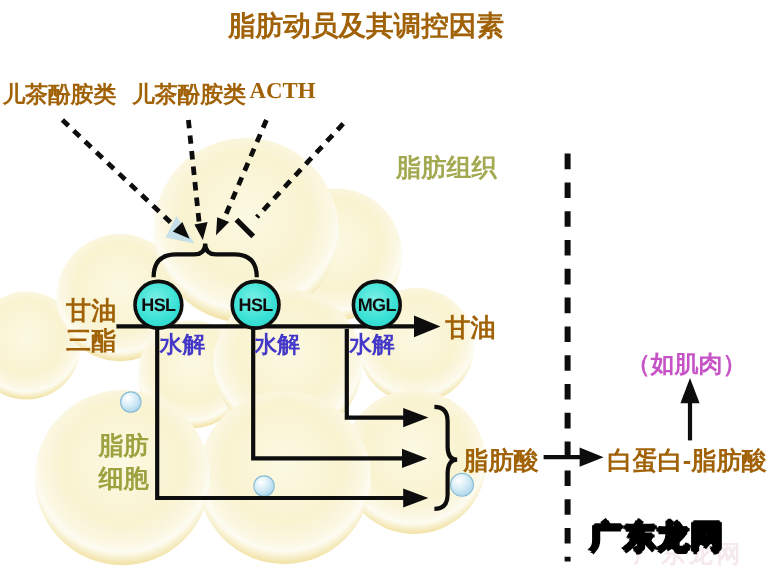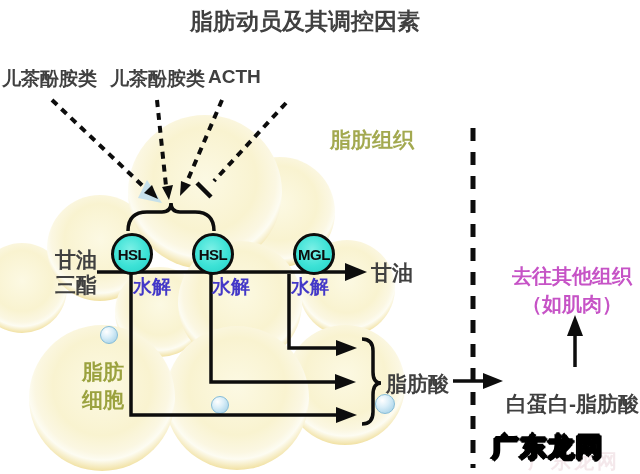--- a/index.html
+++ b/index.html
@@ -19,23 +19,23 @@
     border:1px solid #85bcd8;
   }
   svg.overlay{position:absolute;left:0;top:0;z-index:3;}
   .enzyme{
     position:absolute;width:42px;height:42px;border-radius:50%;z-index:4;
     background:radial-gradient(circle at 45% 38%, #7df0e6 0%, #3ce2d6 55%, #25cfc6 100%);
     border:3px solid #0d0d0d;box-sizing:border-box;
     display:flex;align-items:center;justify-content:center;
     font-size:15px;font-weight:700;color:#0d0d0d;letter-spacing:-0.5px;text-align:center;
   }
-  .lbl{position:absolute;z-index:5;color:#404040;font-weight:700;white-space:nowrap;}
+  .lbl{position:absolute;z-index:5;color:#a16207;font-weight:700;white-space:nowrap;}
   .title{font-size:23px;}
-  .reg{font-size:19px;}
+  .reg{font-size:19px;font-family:Liberation Serif, serif;}
   .region{font-size:21px;color:#a3a950;}
   .hydro{font-size:19px;color:#4338c8;}
   .big{font-size:21px;}
   .dest{font-size:20px;color:#c653c6;text-align:center;line-height:28px;}
   .cellname{font-size:21px;color:#9ba23f;text-align:right;line-height:28px;}
   .substrate{font-size:21px;line-height:25px;}
   .watermark{
     position:absolute;z-index:6;font-size:26px;font-weight:700;color:#fff;
     -webkit-text-stroke:1.6px #000;
     text-shadow:-2px 0 0 #000, 2px 0 0 #000, 0 -2px 0 #000, 0 2px 0 #000;
@@ -143,24 +143,24 @@
     <span>甘油</span><br>
     <span>三酯</span>
   </div>
 
   <div class="lbl hydro" style="left:133px;top:274px;">水解</div>
   <div class="lbl hydro" style="left:212px;top:274px;">水解</div>
   <div class="lbl hydro" style="left:291px;top:274px;">水解</div>
 
   <div class="lbl big" style="left:371px;top:259px;">甘油</div>
   <div class="lbl big" style="left:386px;top:370px;">脂肪酸</div>
-  <div class="lbl big" style="left:506px;top:390px;">白蛋白-脂肪酸</div>
+  <div class="lbl big" style="left:506px;top:370px;">白蛋白-脂肪酸</div>
 
   <div class="lbl dest" style="left:506px;top:262px;width:132px;">
-    <span>去往其他组织</span><br>
+    <br>
     <span>（如肌肉）</span>
   </div>
 
   <div class="lbl cellname" style="left:62px;top:358px;width:62px;">
     <span>脂肪</span><br>
     <span>细胞</span>
   </div>
 
   <div class="watermark-ghost" style="left:528px;top:448px;">广东龙网</div>
   <div class="watermark" style="left:492px;top:430px;">广东龙网</div>

